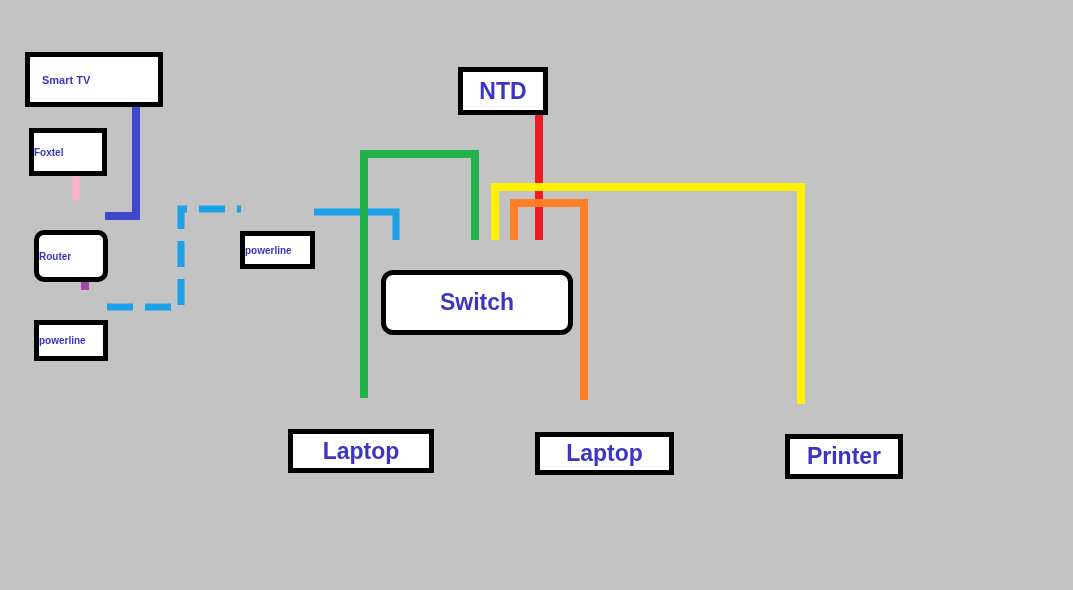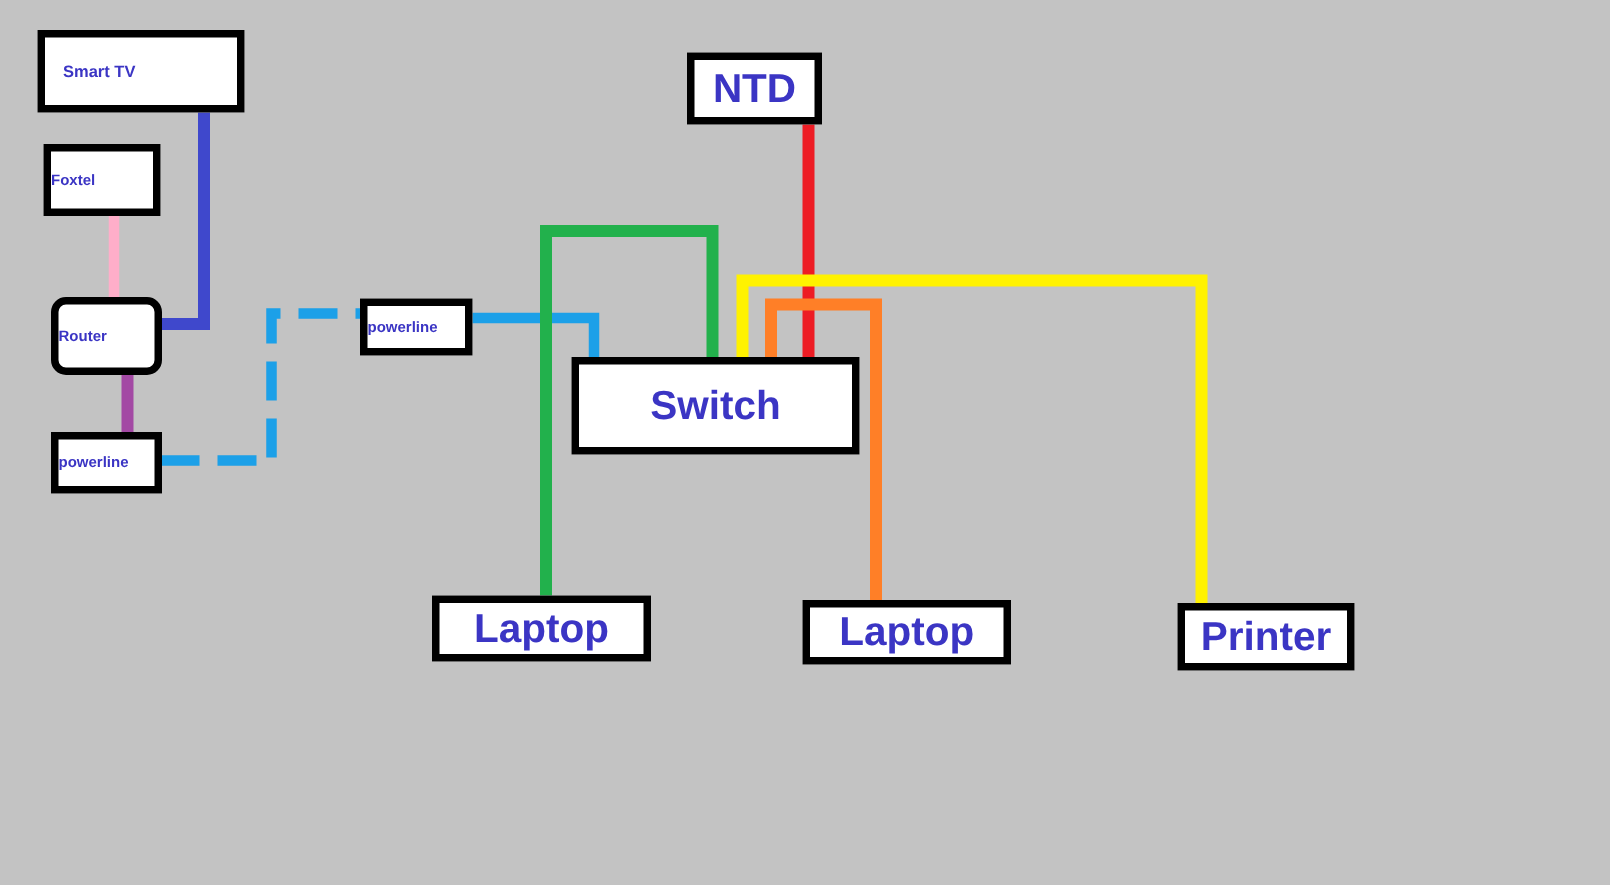--- a/index.html
+++ b/index.html
@@ -26,23 +26,24 @@
   .node {
     position: absolute;
     background: #ffffff;
     border: 5px solid #000000;
     box-sizing: border-box;
     display: flex;
     align-items: center;
     color: #3b35c4;
     font-weight: bold;
     z-index: 5;
+    margin-top: 32px;
   }
   .node.big {
-    font-size: 27px;
+    font-size: 23px;
     justify-content: center;
   }
   .node.small {
     font-size: 11px;
     padding-left: 12px;
   }
   .node.tiny {
     font-size: 10px;
   }
   .label-span { white-space: nowrap; }
@@ -74,21 +75,21 @@
       </div>
       <div class="node tiny" style="left: 34px; top: 288px; width: 74px; height: 41px;">
         <span class="label-span">powerline</span>
       </div>
       <div class="node tiny" style="left: 240px; top: 199px; width: 75px; height: 38px;">
         <span class="label-span">powerline</span>
       </div>
       <div class="node big" style="left: 458px; top: 35px; width: 90px; height: 48px;">
         <span class="label-span">NTD</span>
       </div>
-      <div class="node big" style="left: 381px; top: 238px; width: 192px; height: 65px;">
+      <div class="node big" style="left: 381px; top: 238px; width: 192px; height: 65px; border-radius: 12px;">
         <span class="label-span">Switch</span>
       </div>
       <div class="node big" style="left: 288px; top: 397px; width: 146px; height: 44px;">
         <span class="label-span">Laptop</span>
       </div>
       <div class="node big" style="left: 535px; top: 400px; width: 139px; height: 43px;">
         <span class="label-span">Laptop</span>
       </div>
       <div class="node big" style="left: 785px; top: 402px; width: 118px; height: 45px;">
         <span class="label-span">Printer</span>

